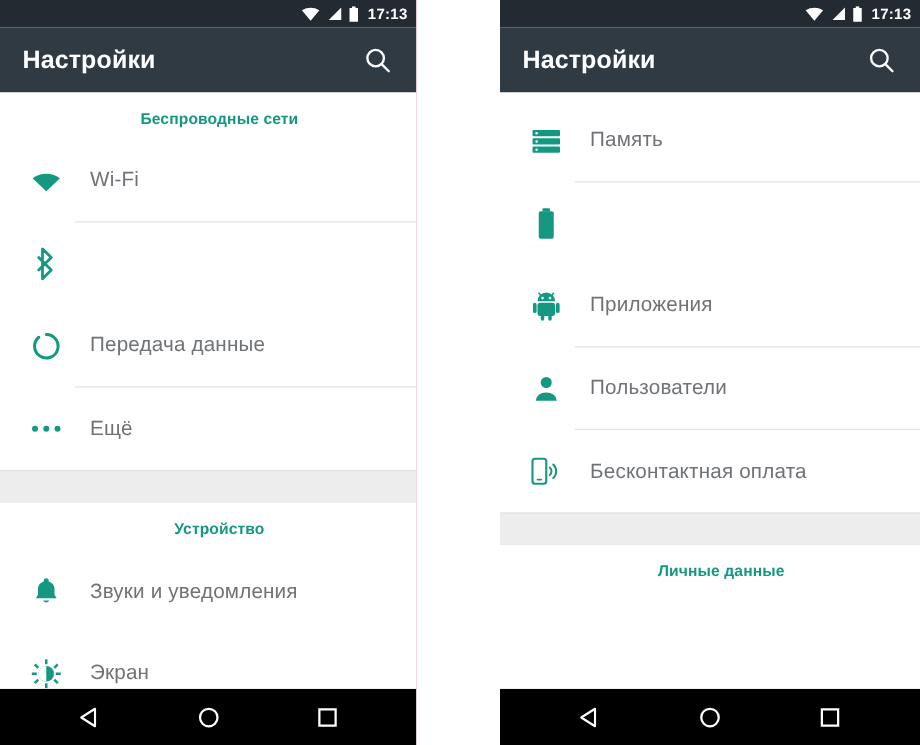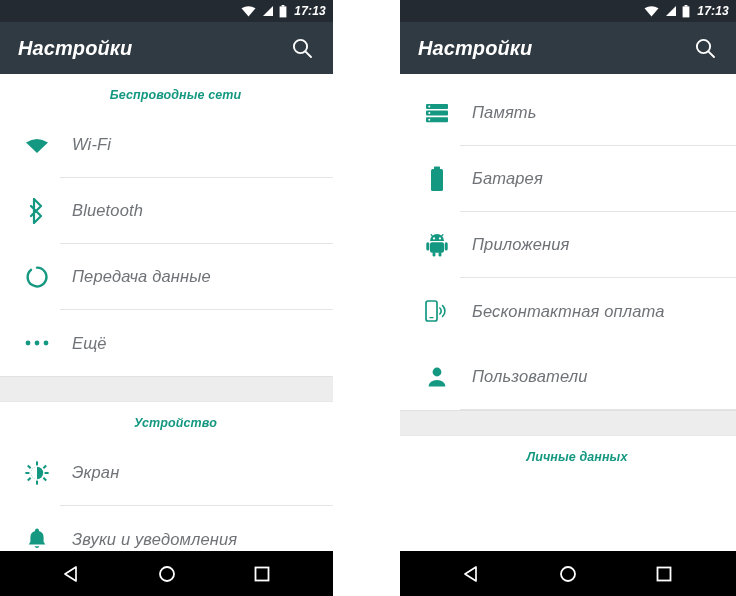--- a/index.html
+++ b/index.html
@@ -7,21 +7,20 @@
     width: 736px; height: 596px;
     background: #ffffff;
     font-family: "Liberation Sans", sans-serif;
     overflow: hidden;
   }
   .screens {
     position: relative;
     width: 736px; height: 596px;
     display: flex;
     background: #be185d;
-    font-style: italic;
   }
   .phone {
     position: relative;
     height: 596px;
     background: #ffffff;
     overflow: hidden;
     display: flex;
     flex-direction: column;
   }
   .phone.left  { width: 333px; }
@@ -183,23 +182,20 @@
             <span class="row-label">Wi-Fi</span>
           </span>
       </div>
 
       <div class="row">
         <span class="row-icon">
           <svg width="20" height="26" viewBox="0 0 20 26">
             <path d="M7 1 L7 25 L14 18 L4 8 M7 1 L14 8 L4 18" fill="none" stroke="#149881" stroke-width="2.2" stroke-linejoin="round" stroke-linecap="round"></path>
           </svg>
         </span>
-        <span class="row-body">
-            <span class="row-label">Bluetooth</span>
-          </span>
       </div>
 
       <div class="row">
         <span class="row-icon">
           <svg width="24" height="24" viewBox="0 0 24 24">
             <path d="M12 2.6 a9.4 9.4 0 1 1 -6.0 2.2" fill="none" stroke="#149881" stroke-width="2.4" stroke-linecap="round"></path>
           </svg>
         </span>
         <span class="row-body">
             <span class="row-label">Передача данные</span>
@@ -215,20 +211,32 @@
           </svg>
         </span>
         <span class="row-body">
             <span class="row-label">Ещё</span>
           </span>
       </div>
 
       <div class="section-gap"></div>
 
       <div class="section-head">Устройство</div>
+
+      <div class="row no-rule">
+        <span class="row-icon">
+          <svg width="22" height="24" viewBox="0 0 22 24">
+            <path d="M11 1.5 a2 2 0 0 1 2 2 v0.6 a6.5 6.5 0 0 1 4.6 6.2 v4.5 l1.7 2.7 h-16.6 l1.7 -2.7 v-4.5 a6.5 6.5 0 0 1 4.6 -6.2 v-0.6 a2 2 0 0 1 2 -2 z" fill="#149881"></path>
+            <path d="M8.6 19.3 a2.6 2.6 0 0 0 4.8 0 z" fill="#149881"></path>
+          </svg>
+        </span>
+        <span class="row-body">
+            <span class="row-label">Звуки и уведомления</span>
+          </span>
+      </div>
 
       <div class="row">
         <span class="row-icon">
           <svg width="24" height="24" viewBox="0 0 24 24">
             <g fill="#149881">
               <circle cx="12" cy="12" r="6.2"></circle>
               <rect x="11" y="0.4" width="2" height="4"></rect>
               <rect x="11" y="19.6" width="2" height="4"></rect>
               <rect x="0.4" y="11" width="4" height="2"></rect>
               <rect x="19.6" y="11" width="4" height="2"></rect>
@@ -238,32 +246,20 @@
               <rect x="18.8" y="16.1" width="2" height="4" transform="rotate(-45 19.8 18.1)"></rect>
             </g>
             <path d="M12 5.8 a6.2 6.2 0 0 0 0 12.4 Z" fill="#ffffff"></path>
           </svg>
         </span>
         <span class="row-body">
             <span class="row-label">Экран</span>
           </span>
       </div>
 
-      <div class="row no-rule">
-        <span class="row-icon">
-          <svg width="22" height="24" viewBox="0 0 22 24">
-            <path d="M11 1.5 a2 2 0 0 1 2 2 v0.6 a6.5 6.5 0 0 1 4.6 6.2 v4.5 l1.7 2.7 h-16.6 l1.7 -2.7 v-4.5 a6.5 6.5 0 0 1 4.6 -6.2 v-0.6 a2 2 0 0 1 2 -2 z" fill="#149881"></path>
-            <path d="M8.6 19.3 a2.6 2.6 0 0 0 4.8 0 z" fill="#149881"></path>
-          </svg>
-        </span>
-        <span class="row-body">
-            <span class="row-label">Звуки и уведомления</span>
-          </span>
-      </div>
-
     </div>
 
     <div class="navbar">
       <span class="nav-btn">
         <svg width="20" height="20" viewBox="0 0 20 20">
           <path d="M14 3 L14 17 L3 10 Z" fill="none" stroke="#ffffff" stroke-width="1.7" stroke-linejoin="round"></path>
         </svg>
       </span>
       <span class="nav-btn">
         <svg width="20" height="20" viewBox="0 0 20 20">
@@ -329,23 +325,20 @@
           </span>
       </div>
 
       <div class="row">
         <span class="row-icon">
           <svg width="16" height="26" viewBox="0 0 16 26">
             <rect x="5" y="0.6" width="6" height="2.6" rx="0.6" fill="#149881"></rect>
             <rect x="2" y="3" width="12" height="22" rx="1.6" fill="#149881"></rect>
           </svg>
         </span>
-        <span class="row-body">
-            <span class="row-label">Батарея</span>
-          </span>
       </div>
 
       <div class="row">
         <span class="row-icon">
           <svg width="22" height="24" viewBox="0 0 22 24">
             <path d="M4 8 a7 7 0 0 1 14 0 z" fill="#149881"></path>
             <circle cx="8" cy="5.4" r="1.1" fill="#ffffff"></circle>
             <circle cx="14" cy="5.4" r="1.1" fill="#ffffff"></circle>
             <line x1="5.2" y1="1.6" x2="7" y2="3.8" stroke="#149881" stroke-width="1.3" stroke-linecap="round"></line>
             <line x1="16.8" y1="1.6" x2="15" y2="3.8" stroke="#149881" stroke-width="1.3" stroke-linecap="round"></line>
@@ -354,49 +347,49 @@
             <rect x="18.7" y="9.2" width="3" height="8.2" rx="1.5" fill="#149881"></rect>
             <rect x="6.6" y="19" width="2.8" height="4.6" rx="1.4" fill="#149881"></rect>
             <rect x="12.6" y="19" width="2.8" height="4.6" rx="1.4" fill="#149881"></rect>
           </svg>
         </span>
         <span class="row-body">
             <span class="row-label">Приложения</span>
           </span>
       </div>
 
+      <div class="row">
+        <span class="row-icon">
+          <svg width="22" height="22" viewBox="0 0 22 22">
+            <circle cx="11" cy="6" r="4.4" fill="#149881"></circle>
+            <path d="M2.6 20.5 a8.4 6.6 0 0 1 16.8 0 z" fill="#149881"></path>
+          </svg>
+        </span>
+        <span class="row-body">
+            <span class="row-label">Пользователи</span>
+          </span>
+      </div>
+
       <div class="row no-rule">
         <span class="row-icon">
           <svg width="26" height="24" viewBox="0 0 26 24">
             <rect x="2" y="2" width="11" height="20" rx="2" fill="none" stroke="#149881" stroke-width="1.7"></rect>
             <line x1="6" y1="18.6" x2="9" y2="18.6" stroke="#149881" stroke-width="1.4" stroke-linecap="round"></line>
             <path d="M15.8 9 a4 4 0 0 1 0 6" fill="none" stroke="#149881" stroke-width="1.6" stroke-linecap="round"></path>
             <path d="M18.6 6.6 a7.4 7.4 0 0 1 0 10.8" fill="none" stroke="#149881" stroke-width="1.6" stroke-linecap="round"></path>
           </svg>
         </span>
         <span class="row-body">
             <span class="row-label">Бесконтактная оплата</span>
           </span>
       </div>
 
-      <div class="row">
-        <span class="row-icon">
-          <svg width="22" height="22" viewBox="0 0 22 22">
-            <circle cx="11" cy="6" r="4.4" fill="#149881"></circle>
-            <path d="M2.6 20.5 a8.4 6.6 0 0 1 16.8 0 z" fill="#149881"></path>
-          </svg>
-        </span>
-        <span class="row-body">
-            <span class="row-label">Пользователи</span>
-          </span>
-      </div>
-
       <div class="section-gap"></div>
 
-      <div class="section-head">Личные данных</div>
+      <div class="section-head">Личные данные</div>
 
 
       <div class="row no-rule">
 
         <span class="row-body">
             <span class="row-label"></span>
           </span>
       </div>
 
     </div>

